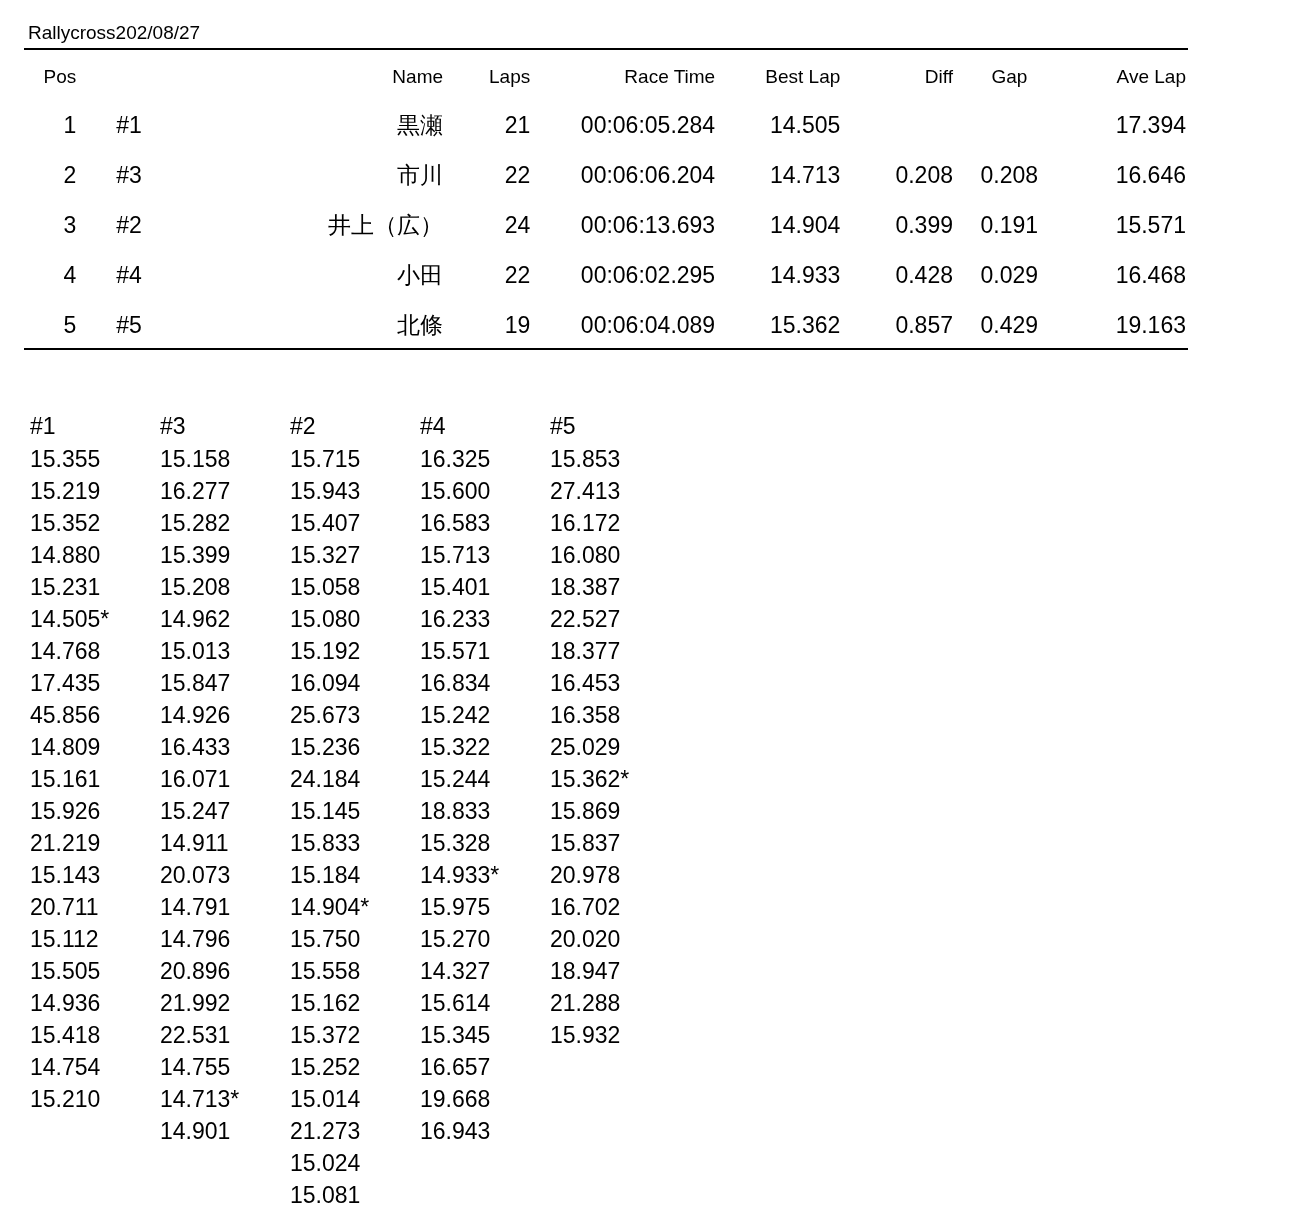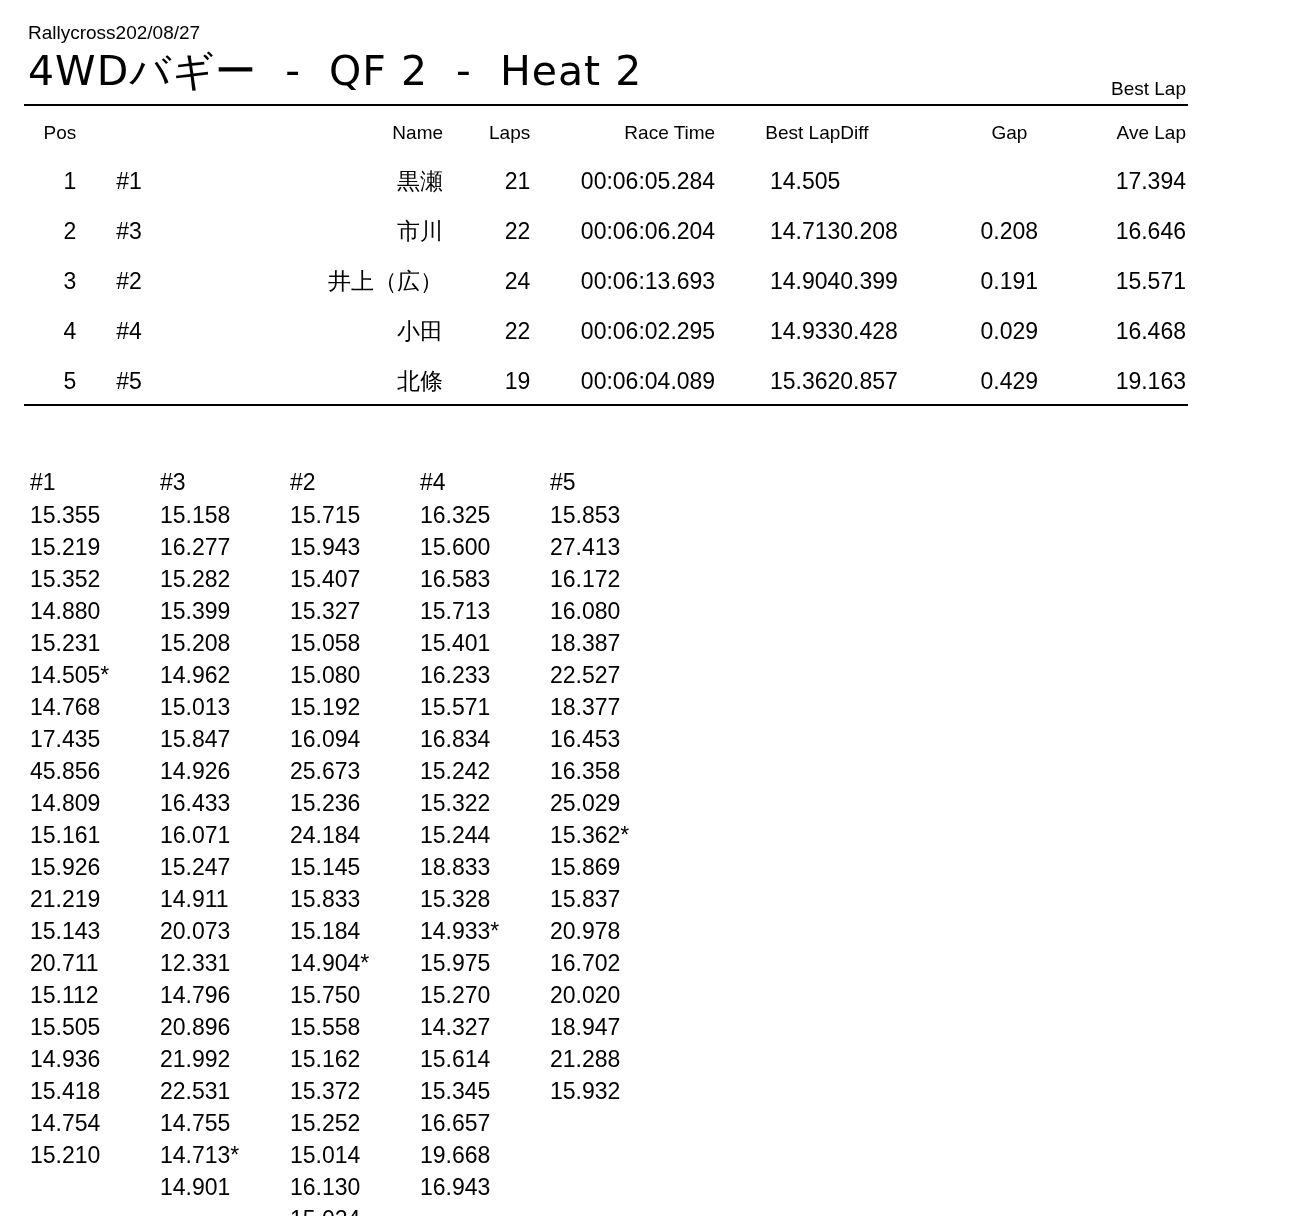--- a/index.html
+++ b/index.html
@@ -66,21 +66,21 @@
   table.results th {
     font-size: 19px;
     padding-bottom: 6px;
   }
   .c-pos   { width: 62px;  text-align: right; padding-right: 6px !important; }
   .c-num   { width: 78px;  text-align: left;  padding-left: 34px !important; }
   .c-name  { width: 320px; text-align: right;  padding-left: 14px !important; }
   .c-laps  { width: 110px; text-align: right; }
   .c-rtime { width: 210px; text-align: right; }
   .c-best  { width: 150px; text-align: right; }
-  .c-diff  { width: 140px; text-align: left; }
+  .c-diff  { width: 140px; text-align: right; }
   .c-gap   { width: 140px; text-align: center; }
   .c-ave   { width: 145px; text-align: right; padding-right: 2px !important; }
 
   .name-jp { font-family: "DejaVu Sans", sans-serif; }
   .title-jp { font-family: "DejaVu Sans", sans-serif; }
 
   .laps-block {
     margin-top: 60px;
     display: flex;
     gap: 0;
@@ -98,24 +98,20 @@
     white-space: nowrap;
   }
 </style>
 </head>
 <body>
 
 <div class="page">
 
   <div class="event-line">Rallycross202/08/27</div>
 
-  <div class="title-row">
-    <div class="title title-jp">4WDバギー  -  QF 2  -  Heat 2</div>
-    <div class="title-right">Best Lap</div>
-  </div>
 
   <hr class="rule">
 
   <table class="results">
     <thead>
       <tr>
         <th class="c-pos">Pos</th>
         <th class="c-num"></th>
         <th class="c-name">Name</th>
         <th class="c-laps">Laps</th>
@@ -222,21 +218,21 @@
       <div class="lap-val">15.208</div>
       <div class="lap-val">14.962</div>
       <div class="lap-val">15.013</div>
       <div class="lap-val">15.847</div>
       <div class="lap-val">14.926</div>
       <div class="lap-val">16.433</div>
       <div class="lap-val">16.071</div>
       <div class="lap-val">15.247</div>
       <div class="lap-val">14.911</div>
       <div class="lap-val">20.073</div>
-      <div class="lap-val">12.331</div>
+      <div class="lap-val">14.791</div>
       <div class="lap-val">14.796</div>
       <div class="lap-val">20.896</div>
       <div class="lap-val">21.992</div>
       <div class="lap-val">22.531</div>
       <div class="lap-val">14.755</div>
       <div class="lap-val">14.713*</div>
       <div class="lap-val">14.901</div>
     </div>
 
     <div class="lap-col">
@@ -255,21 +251,21 @@
       <div class="lap-val">15.145</div>
       <div class="lap-val">15.833</div>
       <div class="lap-val">15.184</div>
       <div class="lap-val">14.904*</div>
       <div class="lap-val">15.750</div>
       <div class="lap-val">15.558</div>
       <div class="lap-val">15.162</div>
       <div class="lap-val">15.372</div>
       <div class="lap-val">15.252</div>
       <div class="lap-val">15.014</div>
-      <div class="lap-val">16.130</div>
+      <div class="lap-val">21.273</div>
       <div class="lap-val">15.024</div>
       <div class="lap-val">15.081</div>
     </div>
 
     <div class="lap-col">
       <div class="col-head">#4</div>
       <div class="lap-val">16.325</div>
       <div class="lap-val">15.600</div>
       <div class="lap-val">16.583</div>
       <div class="lap-val">15.713</div>

